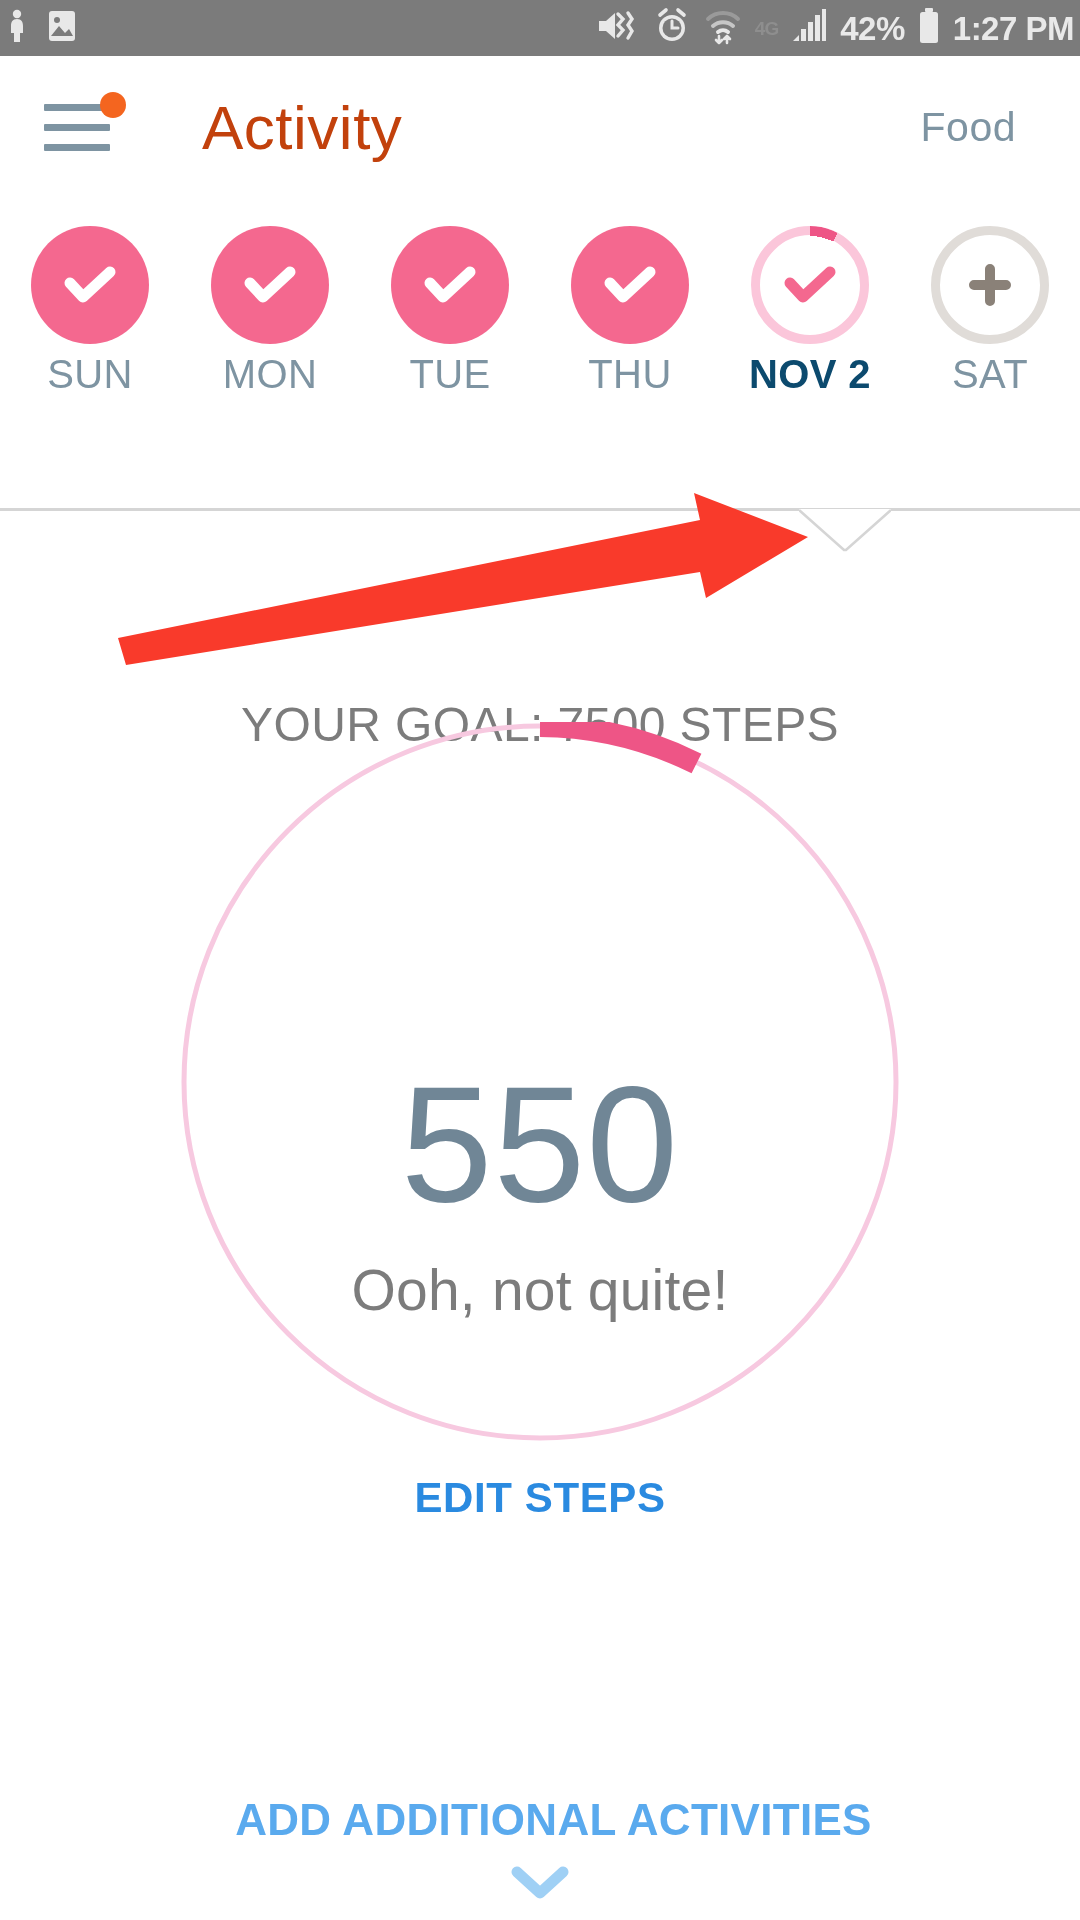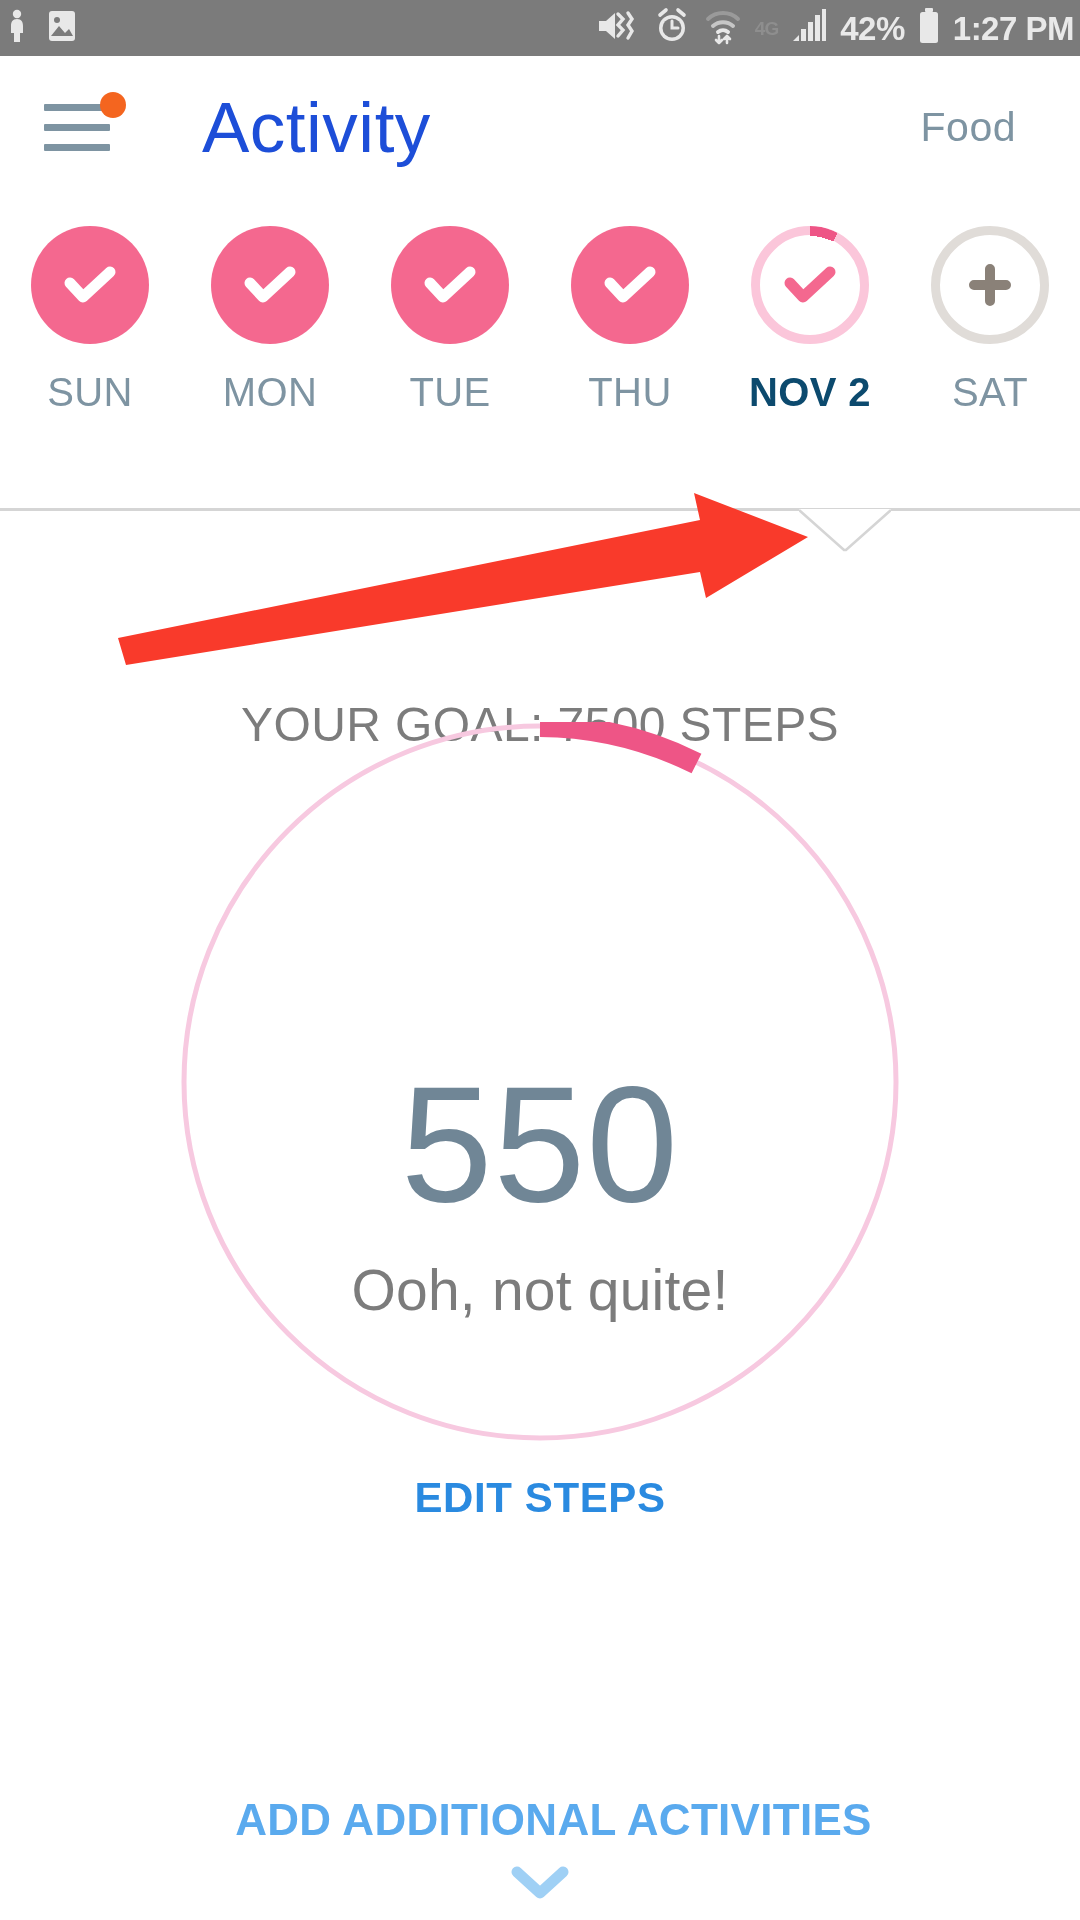--- a/index.html
+++ b/index.html
@@ -47,21 +47,21 @@
   }
   .menu-bar { width: 66px; height: 7px; background: #7e94a2; border-radius: 1px; }
   .menu-dot {
     position: absolute; right: 8px; top: 2px;
     width: 26px; height: 26px; border-radius: 50%;
     background: #f4651f;
   }
   .app-title {
     position: absolute; left: 202px; top: 50%;
     transform: translateY(-50%);
-    font-size: 71px; font-weight: 300; color: #1d4ed8;
+    font-size: 62px; font-weight: 300; color: #c2410c;
     letter-spacing: 0.5px;
   }
   .food-link {
     position: absolute; right: 64px; top: 50%;
     transform: translateY(-50%);
     font-size: 41px; font-weight: 300; color: #7e94a2;
     letter-spacing: 0.5px;
     margin-left: 34px;
   }
 
@@ -94,21 +94,21 @@
     position: absolute; inset: 0; border-radius: 50%;
     background: conic-gradient(#ee5586 0deg 28deg, transparent 28deg 360deg);
     -webkit-mask: radial-gradient(circle, transparent 49px, #000 49px);
             mask: radial-gradient(circle, transparent 49px, #000 49px);
   }
 
   .chk { display: block; }
   .plus-ico { display: block; }
 
   .day-label {
-    margin-top: 26px;
+    margin-top: 8px;
     font-size: 40px; font-weight: 400; color: #7e94a2;
     letter-spacing: 0.4px; white-space: nowrap;
   }
   .day-label.sel { font-weight: 700; color: #0c4a6e; }
 
   
   .sep {
     position: absolute; top: 508px; left: 0;
     width: 1080px; height: 3px; background: #d5d5d5;
   }

